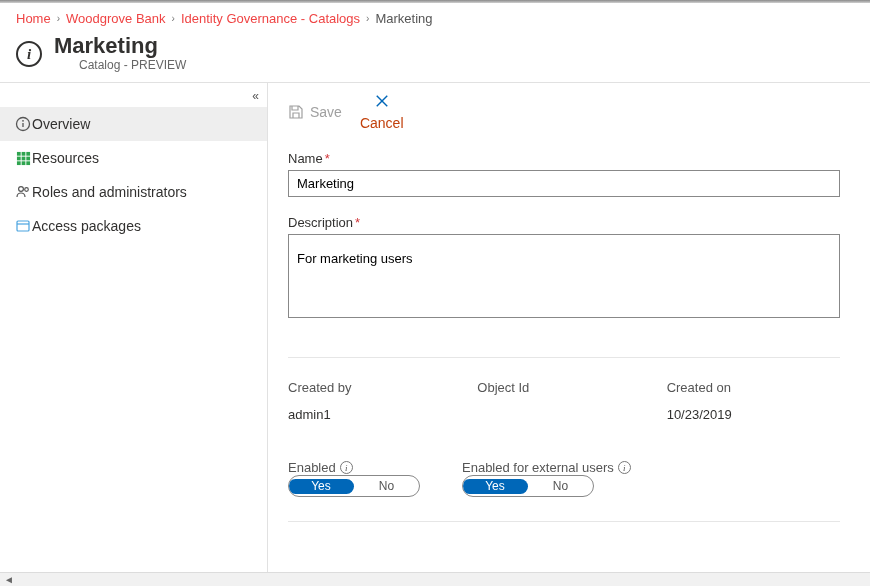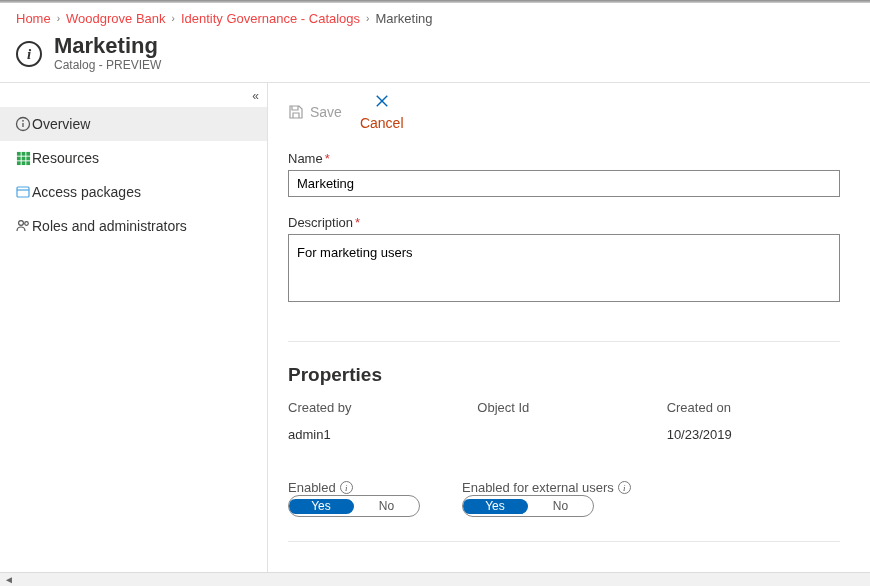--- a/index.html
+++ b/index.html
@@ -38,21 +38,21 @@
     width: 26px; height:26px;
     border: 2px solid #323130;
     border-radius: 50%;
     display:flex; align-items:center; justify-content:center;
     font-style: italic; font-family: Georgia, serif;
     font-weight: 600; font-size:15px;
     flex-shrink:0;
     margin-top:2px;
   }
   .header-text h1 { margin:0; font-size:22px; font-weight:600; line-height:1.1;}
-  .header-text .sub { color:#666; font-size:12px; }
+  .header-text .sub { color:#666; font-size:12px;margin-left:25px; }
   .divider-h { height:1px; background:#e1e1e1; }
   .content {
     display:flex;
     height: calc(586px - 3px - 30px - 46px - 1px - 14px);
   }
   .sidebar {
     width: 268px;
     border-right:1px solid #e1e1e1;
     padding-top:6px;
     position:relative;
@@ -99,23 +99,23 @@
   .req { color:#d13438; margin-left:2px;}
   .text-input {
     width: 552px;
     border:1px solid #888;
     padding:5px 8px;
     font-family:inherit;
     font-size:13px;
   }
   .text-area {
     width:552px;
-    height:68px;
+    height:84px;
     border:1px solid #888;
-    padding:10px 8px;
+    padding:16px 8px;
     font-family:inherit;
     font-size:13px;
     resize:none;
   }
   .divider-soft { height:1px; background:#e6e6e6; margin:36px 0 22px; width:552px;}
   .props-title { font-weight:700; font-size:19px; margin-bottom:14px;}
   .props-row { display:flex; gap:16px; width:552px;}
   .props-col { flex:1; }
   .props-label { color:#555; font-size:13px; margin-bottom:12px;}
   .props-value { font-size:13px; }
@@ -212,35 +212,35 @@
             <rect x="1" y="11" width="4" height="4" fill="#2ea44f"></rect>
             <rect x="6" y="11" width="4" height="4" fill="#2ea44f"></rect>
             <rect x="11" y="11" width="4" height="4" fill="#2ea44f"></rect>
           </svg>
       </span>
       <span>Resources</span>
     </div>
     <div class="nav-item">
       <span class="nav-icon">
         <svg viewBox="0 0 16 16" width="16" height="16">
-            <rect x="2" y="3" width="12" height="10" rx="1" fill="none" stroke="#4aa3df" stroke-width="1.2"></rect>
-            <line x1="2" y1="6" x2="14" y2="6" stroke="#4aa3df" stroke-width="1.2"></line>
-          </svg>
-      </span>
-      <span>Access packages</span>
-    </div>
-    <div class="nav-item">
-      <span class="nav-icon">
-        <svg viewBox="0 0 16 16" width="16" height="16">
             <circle cx="6" cy="5" r="2.4" fill="none" stroke="#555" stroke-width="1.2"></circle>
             <path d="M2 13c0-2.5 2-4 4-4s4 1.5 4 4" fill="none" stroke="#555" stroke-width="1.2"></path>
             <circle cx="11.5" cy="5.5" r="1.8" fill="none" stroke="#555" stroke-width="1.2"></circle>
           </svg>
       </span>
       <span>Roles and administrators</span>
+    </div>
+    <div class="nav-item">
+      <span class="nav-icon">
+        <svg viewBox="0 0 16 16" width="16" height="16">
+            <rect x="2" y="3" width="12" height="10" rx="1" fill="none" stroke="#4aa3df" stroke-width="1.2"></rect>
+            <line x1="2" y1="6" x2="14" y2="6" stroke="#4aa3df" stroke-width="1.2"></line>
+          </svg>
+      </span>
+      <span>Access packages</span>
     </div>
   </div>
 
   <div class="main">
     <div class="toolbar">
       <div class="toolbar-btn disabled">
         <span class="icon">
           <svg viewBox="0 0 16 16" width="16" height="16">
               <path d="M2 2h9l3 3v9H2z M4 2v4h6V2 M5 9h6v5H5z" fill="none" stroke="#a0a0a0" stroke-width="1.2"></path>
             </svg>
@@ -264,21 +264,20 @@
       </div>
       <input class="text-input" type="text" value="Marketing" style="">
 
       <div class="field-label" style="margin-top:18px;">
         <span>Description</span><span class="req">*</span>
       </div>
       <textarea class="text-area" style="">For marketing users</textarea>
 
       <div class="divider-soft"></div>
 
-      <div class="props-title">Properties</div>
       <div class="props-row">
         <div class="props-col">
           <div class="props-label">Created by</div>
           <div class="props-value">admin1</div>
         </div>
         <div class="props-col">
           <div class="props-label">Object Id</div>
           <div class="props-value"></div>
         </div>
         <div class="props-col">

